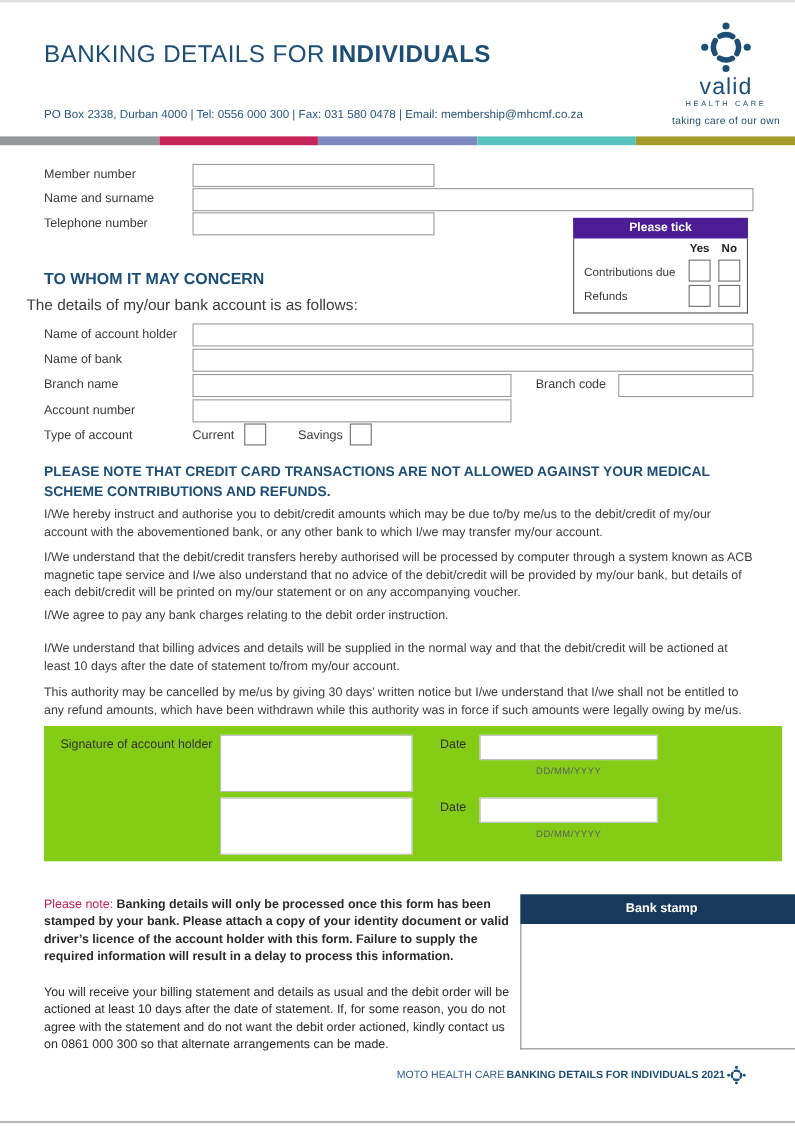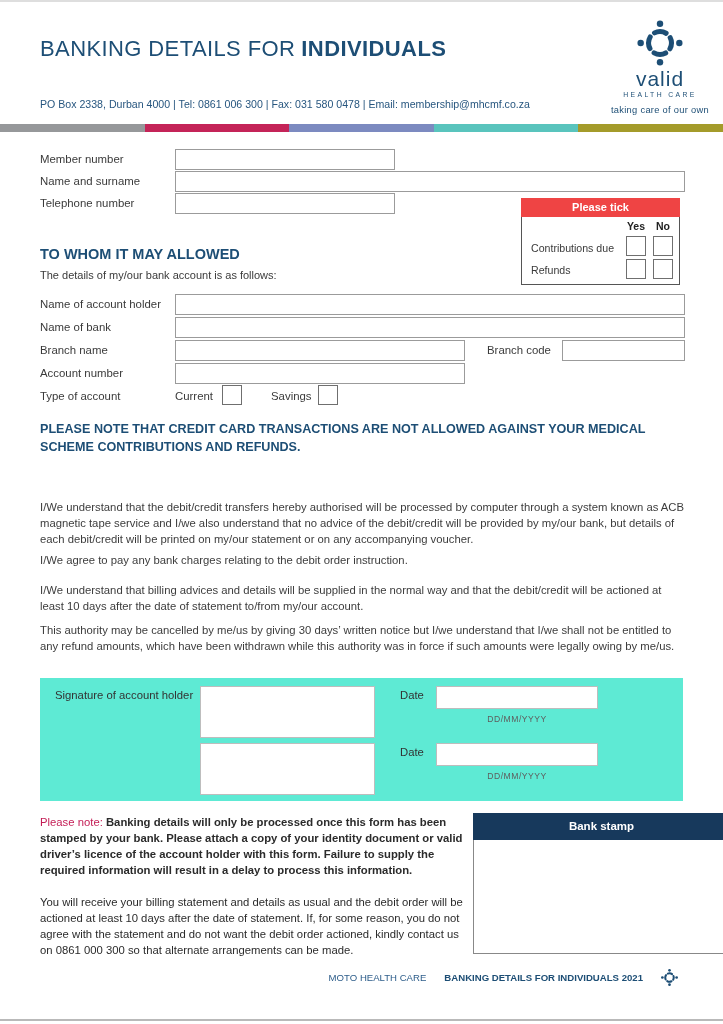--- a/index.html
+++ b/index.html
@@ -25,44 +25,44 @@
   .bar span{flex:1;}
 
   
   .lbl{position:absolute;font-size:11.4px;color:#3a3a3a;white-space:nowrap;}
   .inp{position:absolute;height:21px;border:1px solid #9b9b9b;background:#fff;
        box-sizing:border-box;padding:0 4px;font:inherit;font-size:11.5px;color:#222;}
   .cb{position:absolute;width:20px;height:20px;border:1px solid #6f6f6f;background:#fff;box-sizing:border-box;}
 
   
   .tickbox{position:absolute;left:521px;top:198px;width:159px;}
-  .tickbox .hd{background:#ef4444;color:#fff;font-size:11px;font-weight:700;
+  .tickbox .hd{background:#4c1d95;color:#fff;font-size:11px;font-weight:700;
                text-align:center;height:19px;line-height:19px;}
   .tickbox .bd{position:relative;border:1px solid #555;border-top:none;height:67px;background:#fff;}
   .tickbox .colhead{position:absolute;top:3px;font-size:10.5px;font-weight:700;color:#222;width:20px;text-align:center;}
   .tickbox .rowlbl{position:absolute;left:9px;font-size:10.6px;color:#3a3a3a;}
 
   .h-blue{position:absolute;left:40px;color:#1d4e75;font-weight:700;}
   .para{position:absolute;left:40px;width:648px;font-size:11.3px;line-height:1.42;color:#3c3c3c;}
 
   
-  .sigblock{position:absolute;left:40px;top:678px;width:643px;height:123px;background:#5eead4;}
+  .sigblock{position:absolute;left:40px;top:660px;width:643px;height:123px;background:#84cc16;padding-left:28px;}
   .sigblock .slbl{position:absolute;font-size:11.3px;color:#333;}
   .sigbox{position:absolute;width:175px;height:52px;background:#fff;border:1px solid #bdbdbd;box-sizing:border-box;}
   .datebox{position:absolute;width:162px;height:23px;background:#fff;border:1px solid #bdbdbd;box-sizing:border-box;font:inherit;font-size:11px;padding:0 4px;}
   .hint{position:absolute;width:162px;text-align:center;font-size:8.6px;color:#5e5e5e;letter-spacing:.5px;}
 
   
   .note{position:absolute;left:40px;width:424px;font-size:11.3px;line-height:1.43;color:#2b2b2b;}
   .note .lead{color:#c41d55;font-weight:400;}
   .stamp{position:absolute;left:473px;top:813px;width:257px;}
   .stamp .hd{background:#17395c;color:#fff;text-align:center;font-size:11.5px;font-weight:700;height:27px;line-height:27px;}
   .stamp .bd{border:1px solid #888;border-top:none;height:113px;background:#fff;}
 
-  .footer{position:absolute;top:969px;right:45px;display:flex;align-items:center;gap:18px;
+  .footer{position:absolute;top:969px;right:45px;display:flex;align-items:center;gap:2px;
           font-size:9.6px;white-space:nowrap;}
   .footer .reg{color:#2d5d8a;}
   .footer .bold{color:#1d4e75;font-weight:700;}
 </style>
 </head>
 <body>
 
 <div class="page">
   <div class="edge-line top-line"></div>
 
@@ -79,21 +79,21 @@
         <circle cx="50" cy="92" r="7"></circle>
           <circle cx="8" cy="50" r="7"></circle>
       </g>
       <circle cx="50" cy="50" r="25" fill="none" stroke="#1d4e75" stroke-width="11" stroke-linecap="round" stroke-dasharray="26.27 13" stroke-dashoffset="13.13"></circle>
     </svg>
     <div class="word">valid</div>
     <div class="sub">HEALTH CARE</div>
     <div class="tag">taking care of our own</div>
   </div>
 
-  <div class="contact">PO Box 2338, Durban 4000 | Tel: 0861 006 300 | Fax: 031 580 0478 | Email: membership@mhcmf.co.za</div>
+  <div class="contact">PO Box 2338, Durban 4000 | Tel: 0556 000 300 | Fax: 031 580 0478 | Email: membership@mhcmf.co.za</div>
 
   <div class="bar">
     <span style="background-color: rgb(150, 152, 154);"></span>
     <span style="background-color: rgb(196, 36, 88);"></span>
     <span style="background-color: rgb(124, 138, 192);"></span>
     <span style="background-color: rgb(89, 196, 189);"></span>
     <span style="background-color: rgb(164, 155, 42);"></span>
   </div>
 
   <div class="lbl" style="left:40px;top:153px">Member number</div>
@@ -112,22 +112,22 @@
       <div class="colhead" style="left:131px">No</div>
       <div class="rowlbl" style="top:25px">Contributions due</div>
       <div class="cb" style="left:104px;top:19px"></div>
       <div class="cb" style="left:131px;top:19px"></div>
       <div class="rowlbl" style="top:47px">Refunds</div>
       <div class="cb" style="left:104px;top:42px"></div>
       <div class="cb" style="left:131px;top:42px"></div>
     </div>
   </div>
 
-  <div class="h-blue" style="top:246px;font-size:14.5px">TO WHOM IT MAY ALLOWED</div>
-  <div class="lbl" style="left:40px;top:269px;font-size:11px">The details of my/our bank account is as follows:</div>
+  <div class="h-blue" style="top:246px;font-size:14.5px">TO WHOM IT MAY CONCERN</div>
+  <div class="lbl" style="left:24px;top:269px;font-size:14px">The details of my/our bank account is as follows:</div>
 
   <div class="lbl" style="left:40px;top:298px">Name of account holder</div>
   <input class="inp" style="left: 175px; top: 294px; width: 510px;">
 
   <div class="lbl" style="left:40px;top:321px">Name of bank</div>
   <input class="inp" style="left: 175px; top: 317px; width: 510px;">
 
   <div class="lbl" style="left:40px;top:344px">Branch name</div>
   <input class="inp" style="left: 175px; top: 340px; width: 290px;">
   <div class="lbl" style="left:487px;top:344px">Branch code</div>
@@ -136,20 +136,21 @@
   <div class="lbl" style="left:40px;top:367px">Account number</div>
   <input class="inp" style="left: 175px; top: 363px; width: 290px;">
 
   <div class="lbl" style="left:40px;top:390px">Type of account</div>
   <div class="lbl" style="left:175px;top:390px">Current</div>
   <div class="cb" style="left:222px;top:385px"></div>
   <div class="lbl" style="left:271px;top:390px">Savings</div>
   <div class="cb" style="left:318px;top:385px"></div>
 
   <div class="h-blue" style="top:420px;width:648px;font-size:12.6px;line-height:1.45">PLEASE NOTE THAT CREDIT CARD TRANSACTIONS ARE NOT ALLOWED AGAINST YOUR MEDICAL SCHEME CONTRIBUTIONS AND REFUNDS.</div>
+  <div class="para" style="top:460px">I/We hereby instruct and authorise you to debit/credit amounts which may be due to/by me/us to the debit/credit of my/our account with the abovementioned bank, or any other bank to which I/we may transfer my/our account.</div>
   <div class="para" style="top:552px">I/We agree to pay any bank charges relating to the debit order instruction.</div>
   <div class="para" style="top:499px">I/We understand that the debit/credit transfers hereby authorised will be processed by computer through a system known as ACB magnetic tape service and I/we also understand that no advice of the debit/credit will be provided by my/our bank, but details of each debit/credit will be printed on my/our statement or on any accompanying voucher.</div>
   <div class="para" style="top:582px">I/We understand that billing advices and details will be supplied in the normal way and that the debit/credit will be actioned at least 10 days after the date of statement to/from my/our account.</div>
   <div class="para" style="top:622px">This authority may be cancelled by me/us by giving 30 days’ written notice but I/we understand that I/we shall not be entitled to any refund amounts, which have been withdrawn while this authority was in force if such amounts were legally owing by me/us.</div>
 
   <div class="sigblock">
     <div class="slbl" style="left:15px;top:11px">Signature of account holder</div>
     <div class="sigbox" style="left:160px;top:8px"></div>
     <div class="slbl" style="left:360px;top:11px">Date</div>
     <input class="datebox" style="left: 396px; top: 8px;">

